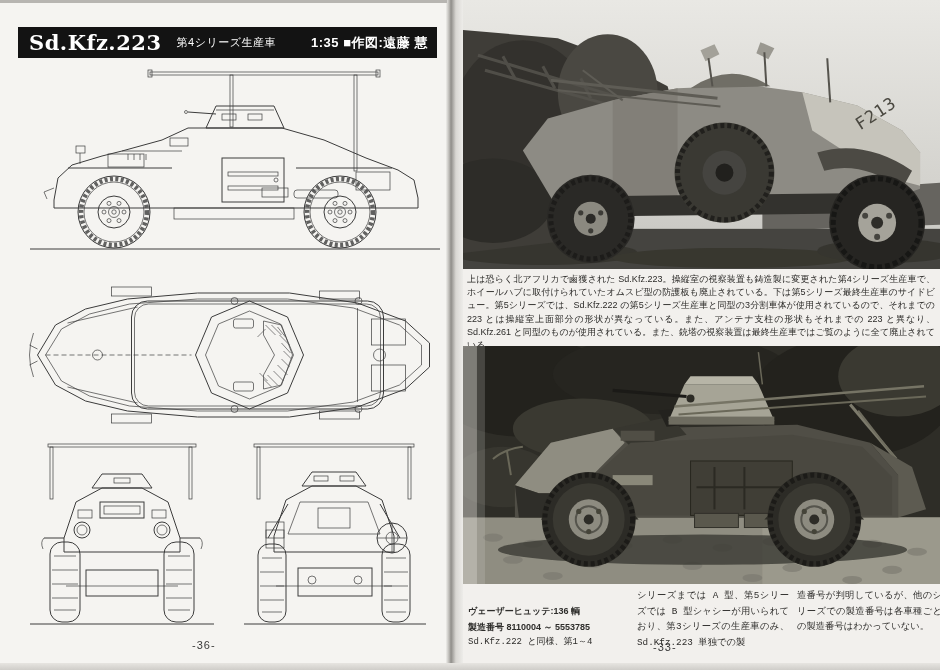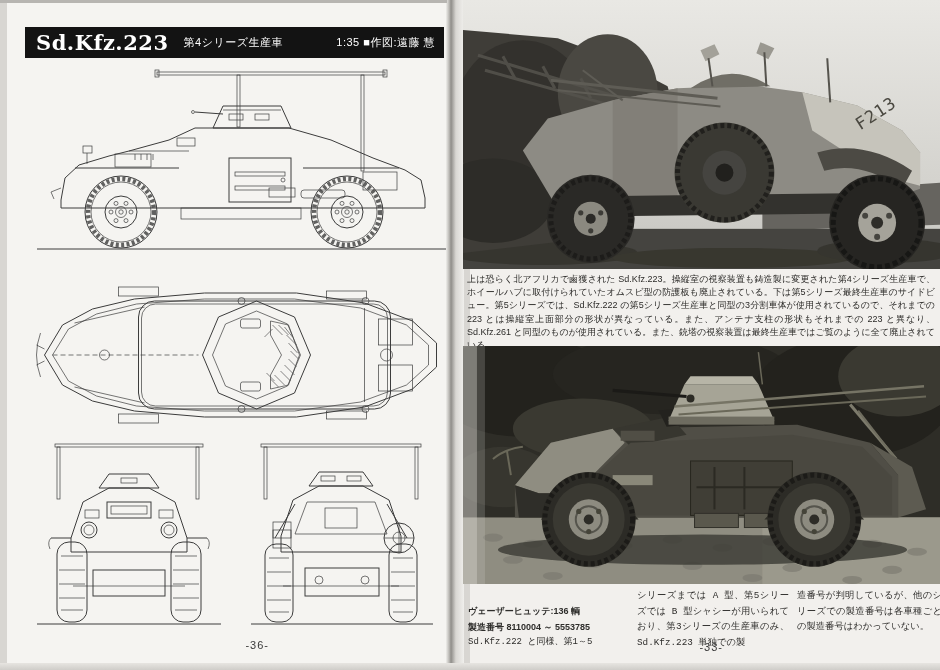--- a/index.html
+++ b/index.html
@@ -2,43 +2,43 @@
 <html><head>
 <meta charset="utf-8">
 <style>
   html,body{margin:0;padding:0;}
   body{
     width:940px;height:670px;position:relative;overflow:hidden;
     background:#d8d6d2;
     font-family:"Liberation Sans","DejaVu Sans",sans-serif;
     -webkit-font-smoothing:antialiased;
   }
-  .page{position:absolute;top:0;height:670px;margin-left:7px;}
+  .page{position:absolute;top:0;height:670px;}
   #left-page{left:0;width:447px;background:#f5f4f1;}
   #right-page{left:463px;width:477px;background:#f2f0ed;}
   #gutter{position:absolute;left:446px;top:0;width:18px;height:670px;
     background:linear-gradient(90deg,#efeeeb 0%,#b9b7b3 18%,#8f8d89 28%,#d9d7d3 55%,#f0efec 100%);}
   #scan-edge-top{position:absolute;left:0;top:0;width:447px;height:3px;background:#b7b5b1;}
   #scan-edge-bottom{position:absolute;left:0;top:663px;width:940px;height:7px;
     background:linear-gradient(180deg,#e7e5e1,#cfcdc9);}
   
   #header-bar{position:absolute;left:18px;top:27px;width:419px;height:31px;background:#131313;
     display:flex;align-items:center;color:#fff;}
   #header-title{font-family:"DejaVu Serif","Liberation Serif",serif;font-weight:bold;
     font-size:21px;letter-spacing:.5px;margin-left:11px;line-height:1;}
   #header-subtitle{font-size:11px;font-weight:normal;margin-left:15px;letter-spacing:.5px;}
-  #header-credit{font-size:11px;font-weight:normal;margin-left:auto;margin-right:9px;letter-spacing:.5px;}
+  #header-credit{font-size:13px;font-weight:bold;margin-left:auto;margin-right:9px;letter-spacing:.5px;}
   
   .fig{position:absolute;}
   #fig-side{left:22px;top:68px;}
   #fig-top{left:26px;top:263px;}
   #fig-front{left:26px;top:438px;}
   #fig-rear{left:242px;top:438px;}
   .pagenum{position:absolute;font-size:11px;color:#3a3a3a;letter-spacing:1px;
-    font-family:"Liberation Sans",sans-serif;text-align:right;width:70px;}
+    font-family:"Liberation Sans",sans-serif;text-align:left;width:70px;}
   #pagenum-36{left:192px;top:639px;}
   #pagenum-37{left:653px;top:641px;}
   
   #photo-top{position:absolute;left:463px;top:0;width:477px;height:269px;}
   #photo-bottom{position:absolute;left:463px;top:346px;width:477px;height:238px;}
   #intro-paragraph{position:absolute;left:467px;top:273px;width:468px;
     font-size:9px;line-height:13.2px;color:#2c2b29;text-align:justify;letter-spacing:0;}
   .footer-col{position:absolute;top:588px;color:#2e2d2b;}
   #col1{left:468px;width:165px;font-size:9px;line-height:15.5px;margin-top:16px;}
   #col1 .b{font-weight:bold;}
@@ -415,20 +415,20 @@
     <path d="M30 112 Q42 102 60 100"></path>
       <line x1="44" y1="104" x2="48" y2="128"></line>
   </g>
   <rect x="0" y="0" width="14" height="236" fill="#d9d8d2" opacity=".5"></rect>
   <rect x="14" y="0" width="8" height="236" fill="#d9d8d2" opacity=".2"></rect>
 </svg>
 
 <div class="footer-col" id="col1">
   <div class="b">ヴェーザーヒュッテ:136 輌</div>
   <div class="b">製造番号 8110004 ～ 5553785</div>
-  <div class="serif">Sd.Kfz.222 と同様、第1～5</div>
+  <div class="serif">Sd.Kfz.222 と同様、第1～4</div>
 </div>
 <div class="footer-col" id="col2">シリーズまでは A 型、第5シリーズでは B 型シャシーが用いられており、第3シリーズの生産車のみ、Sd.Kfz.223 単独での製</div>
 <div class="footer-col" id="col3">造番号が判明しているが、他のシリーズでの製造番号は各車種ごとの製造番号はわかっていない。</div>
 
 <div class="pagenum" id="pagenum-37">-33-</div>
 
 <div id="scan-edge-bottom"></div>
 
 </body></html>

